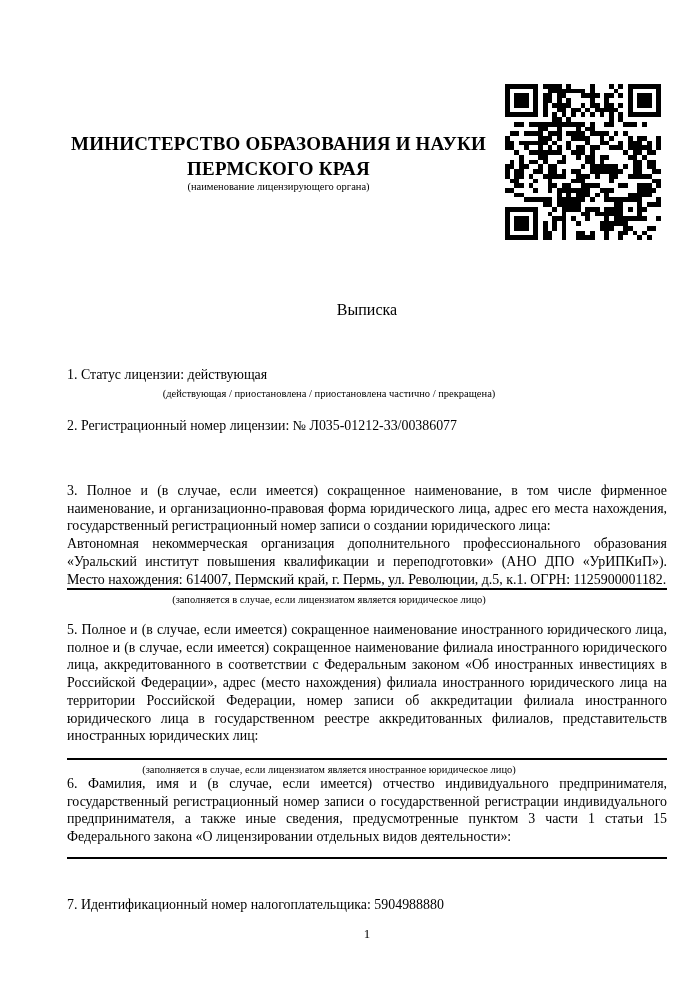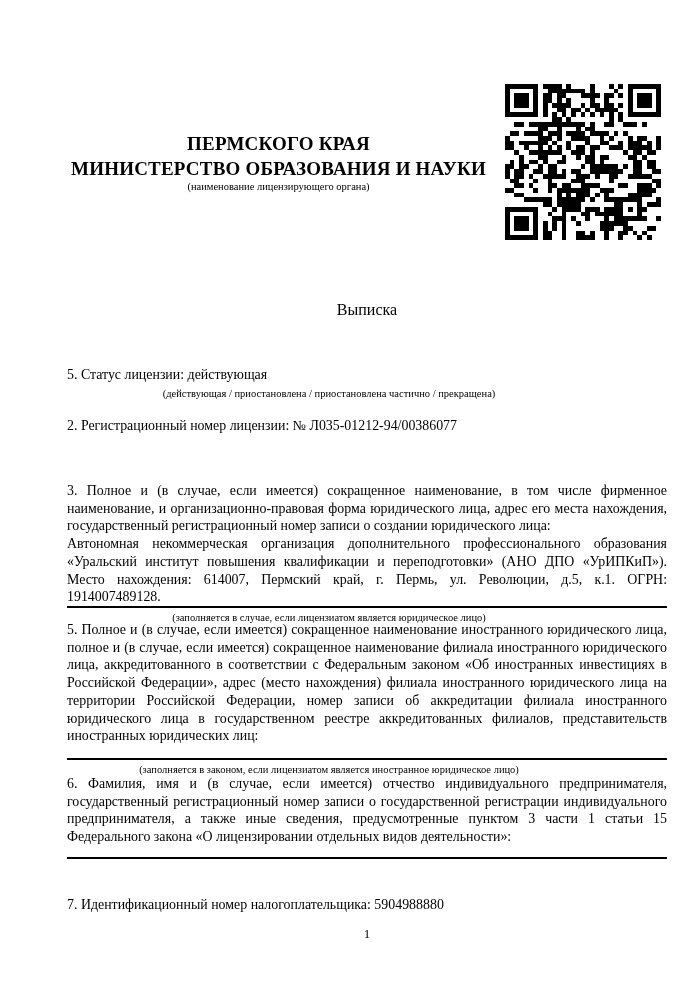--- a/index.html
+++ b/index.html
@@ -592,51 +592,51 @@
           <rect x="18" y="32" width="1" height="1"></rect>
           <rect x="21" y="32" width="1" height="1"></rect>
           <rect x="24" y="32" width="1" height="1"></rect>
           <rect x="28" y="32" width="1" height="1"></rect>
           <rect x="30" y="32" width="1" height="1"></rect>
         </g>
       </svg>
   </div>
 
   <div class="header-block">
+    <div class="ministry-line">МИНИСТЕРСТВО ОБРАЗОВАНИЯ И НАУКИ</div>
     <div class="ministry-line">ПЕРМСКОГО КРАЯ</div>
-    <div class="ministry-line">МИНИСТЕРСТВО ОБРАЗОВАНИЯ И НАУКИ</div>
     <div class="header-caption">(наименование лицензирующего органа)</div>
   </div>
 
   <div class="title-block">
     <div>Выписка</div>
   </div>
 
   <div class="item" id="item1">
-    <div>5. Статус лицензии: действующая</div>
+    <div>1. Статус лицензии: действующая</div>
     <div class="note">(действующая / приостановлена / приостановлена частично / прекращена)</div>
   </div>
 
   <div class="item" id="item2">
-    <div>2. Регистрационный номер лицензии: № Л035-01212-94/00386077</div>
+    <div>2. Регистрационный номер лицензии: № Л035-01212-33/00386077</div>
   </div>
 
 
   <div class="item" id="item4">
     <div class="justify">3. Полное и (в случае, если имеется) сокращенное наименование, в том числе фирменное наименование, и организационно-правовая форма юридического лица, адрес его места нахождения, государственный регистрационный номер записи о создании юридического лица:</div>
-    <div class="justify">Автономная некоммерческая организация дополнительного профессионального образования «Уральский институт повышения квалификации и переподготовки» (АНО ДПО «УрИПКиП»). Место нахождения: 614007, Пермский край, г. Пермь, ул. Революции, д.5, к.1. ОГРН: 1914007489128.</div>
+    <div class="justify">Автономная некоммерческая организация дополнительного профессионального образования «Уральский институт повышения квалификации и переподготовки» (АНО ДПО «УрИПКиП»). Место нахождения: 614007, Пермский край, г. Пермь, ул. Революции, д.5, к.1. ОГРН: 1125900001182.</div>
     <div class="fill-line"></div>
     <div class="note">(заполняется в случае, если лицензиатом является юридическое лицо)</div>
   </div>
 
   <div class="item" id="item5">
     <div class="justify">5. Полное и (в случае, если имеется) сокращенное наименование иностранного юридического лица, полное и (в случае, если имеется) сокращенное наименование филиала иностранного юридического лица, аккредитованного в соответствии с Федеральным законом «Об иностранных инвестициях в Российской Федерации», адрес (место нахождения) филиала иностранного юридического лица на территории Российской Федерации, номер записи об аккредитации филиала иностранного юридического лица в государственном реестре аккредитованных филиалов, представительств иностранных юридических лиц:</div>
     <div class="blank-gap-md"></div>
     <div class="fill-line"></div>
-    <div class="note">(заполняется в законом, если лицензиатом является иностранное юридическое лицо)</div>
+    <div class="note">(заполняется в случае, если лицензиатом является иностранное юридическое лицо)</div>
   </div>
 
   <div class="item" id="item6">
     <div class="justify">6. Фамилия, имя и (в случае, если имеется) отчество индивидуального предпринимателя, государственный регистрационный номер записи о государственной регистрации индивидуального предпринимателя, а также иные сведения, предусмотренные пунктом 3 части 1 статьи 15 Федерального закона «О лицензировании отдельных видов деятельности»:</div>
     <div class="blank-gap-sm"></div>
     <div class="fill-line"></div>
   </div>
 
   <div class="item" id="item7">
     <div>7. Идентификационный номер налогоплательщика: 5904988880</div>

